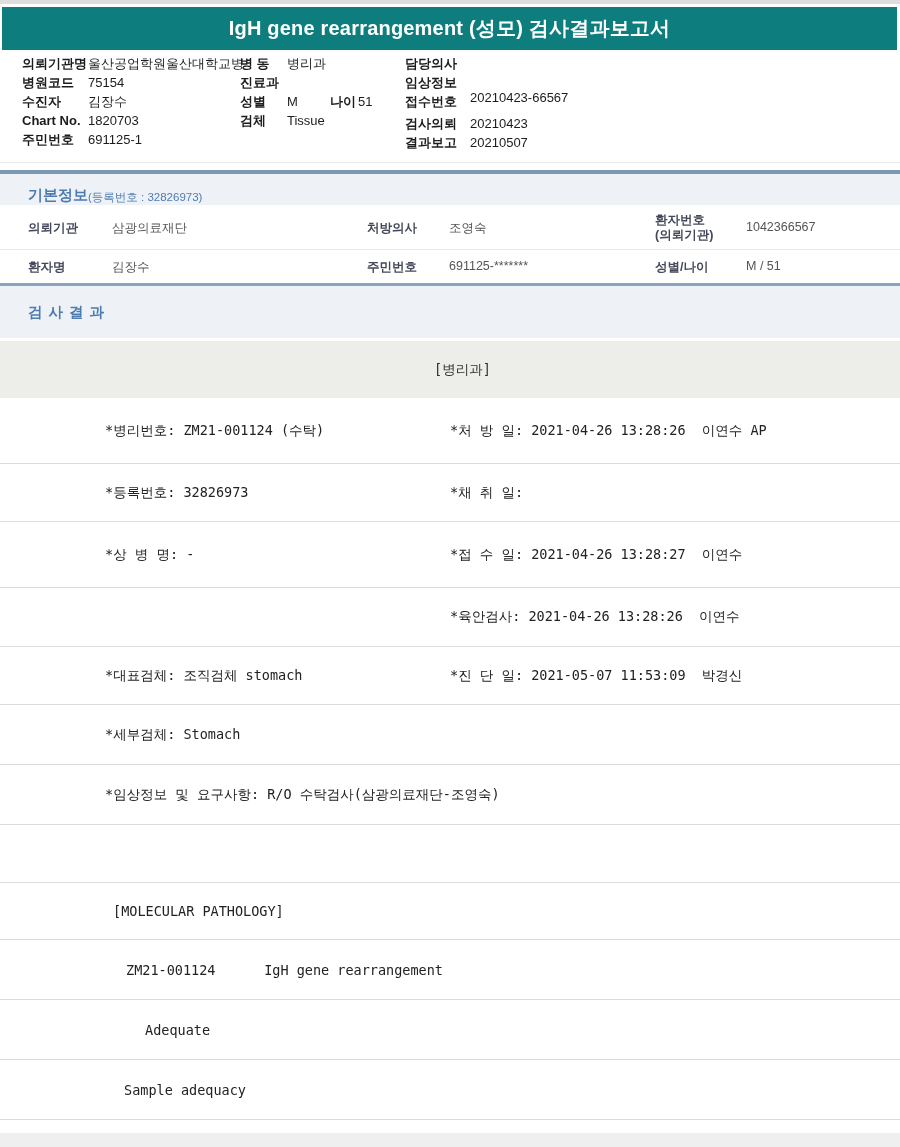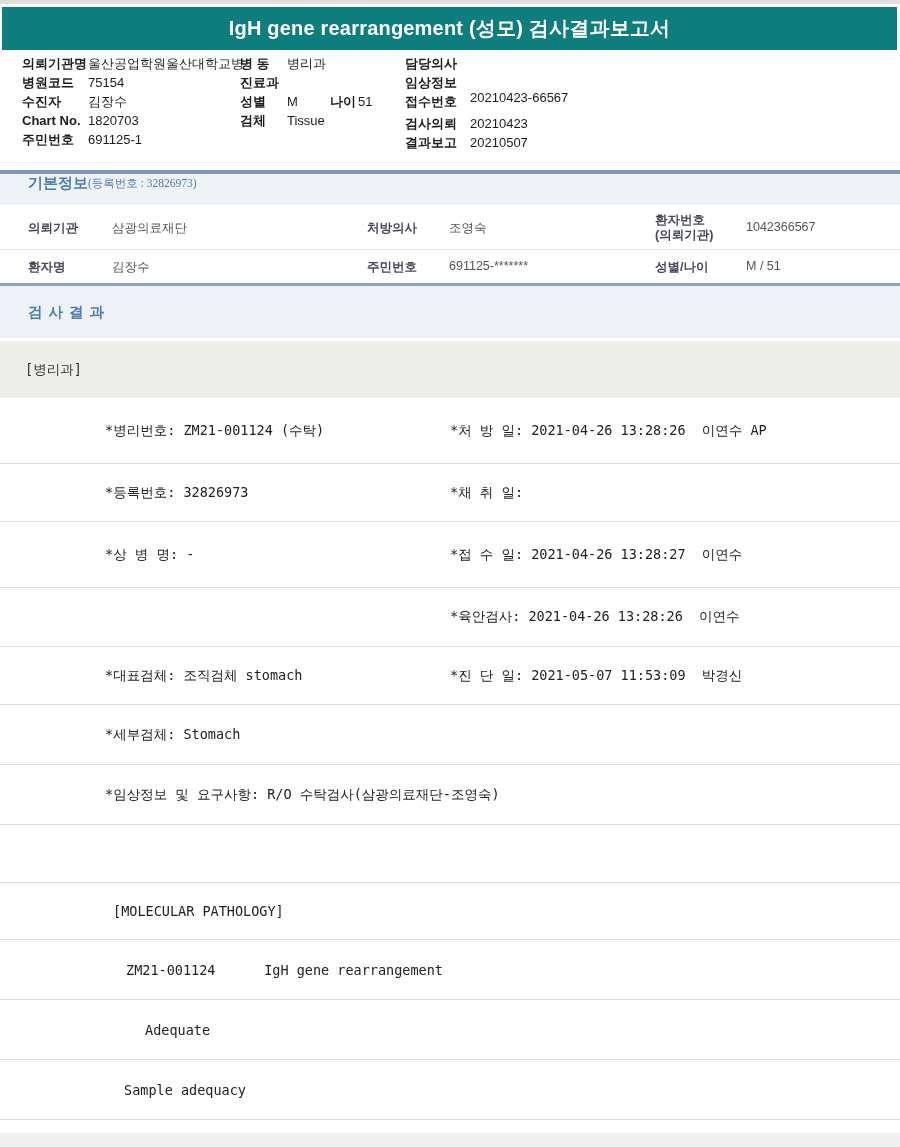--- a/index.html
+++ b/index.html
@@ -17,39 +17,39 @@
 
   
   .pheader { position: absolute; top: 50px; left: 0; right: 0; height: 112px; font-size: 13px; color: #1c1c1c; }
   .ph { position: absolute; white-space: nowrap; line-height: 16px; }
   .ph.b { font-weight: bold; }
   .hairline { position: absolute; top: 162px; left: 0; right: 0; height: 1px; background: #eaeaea; }
 
   
   .basic-panel { position: absolute; top: 170px; left: 0; right: 0; }
   .basic-border-top { height: 4px; background: #7b99b7; }
-  .basic-head { height: 31px; background: #eef2f7; display: flex; align-items: flex-start; padding-left: 28px; font-family: Liberation Serif, serif; }
+  .basic-head { height: 31px; background: #eef2f7; display: flex; align-items: flex-end; padding-left: 28px; }
   .basic-title { color: #4d7cb0; font-size: 15px; font-weight: bold; }
   .basic-reg { color: #4d7cb0; font-size: 11.5px; padding-top: 2px; }
   .basic-table { background: #fff; border-bottom: 3px solid #8aa5c0; }
   .bt-row { position: relative; }
   .bt-row1 { height: 45px; border-bottom: 1px solid #e8e8e8; }
   .bt-row2 { height: 33px; }
   .btc { position: absolute; white-space: nowrap; font-size: 12.5px; }
   .btl { font-weight: bold; color: #45485a; }
   .btv { color: #555; }
 
   
   .results-head { position: absolute; top: 286px; left: 0; right: 0; height: 52px; background: #eef2f7;
     display: flex; align-items: center; padding-left: 28px; }
   .results-title { color: #4d7cb0; font-size: 14.5px; font-weight: bold; letter-spacing: 1px; }
 
   
   .dept-band { position: absolute; top: 341px; left: 0; right: 0; height: 57px; background: #ededea;
-    display: flex; align-items: center; padding-left: 25px; }
+    display: flex; align-items: center; padding-left: 25px; justify-content: center; }
   .dept-label { font-family: "DejaVu Sans Mono", monospace; font-size: 13.5px; color: #2e2e2e; }
 
   
   .rrows { position: absolute; top: 398px; left: 0; right: 0; }
   .rrow { position: relative; display: flex; align-items: center; border-bottom: 1px solid #dcdcdc;
     font-family: "DejaVu Sans Mono", monospace; font-size: 13.5px; color: #222; white-space: pre; background: #fff; }
   .rrow .rright { position: absolute; left: 450px; white-space: pre; }
   .h61 { height: 66px; } .h58 { height: 58px; } .h59 { height: 59px; } .h60 { height: 60px; } .h57 { height: 57px; }
   .ind-star { padding-left: 105px; }
   .ind-mol  { padding-left: 113px; }

